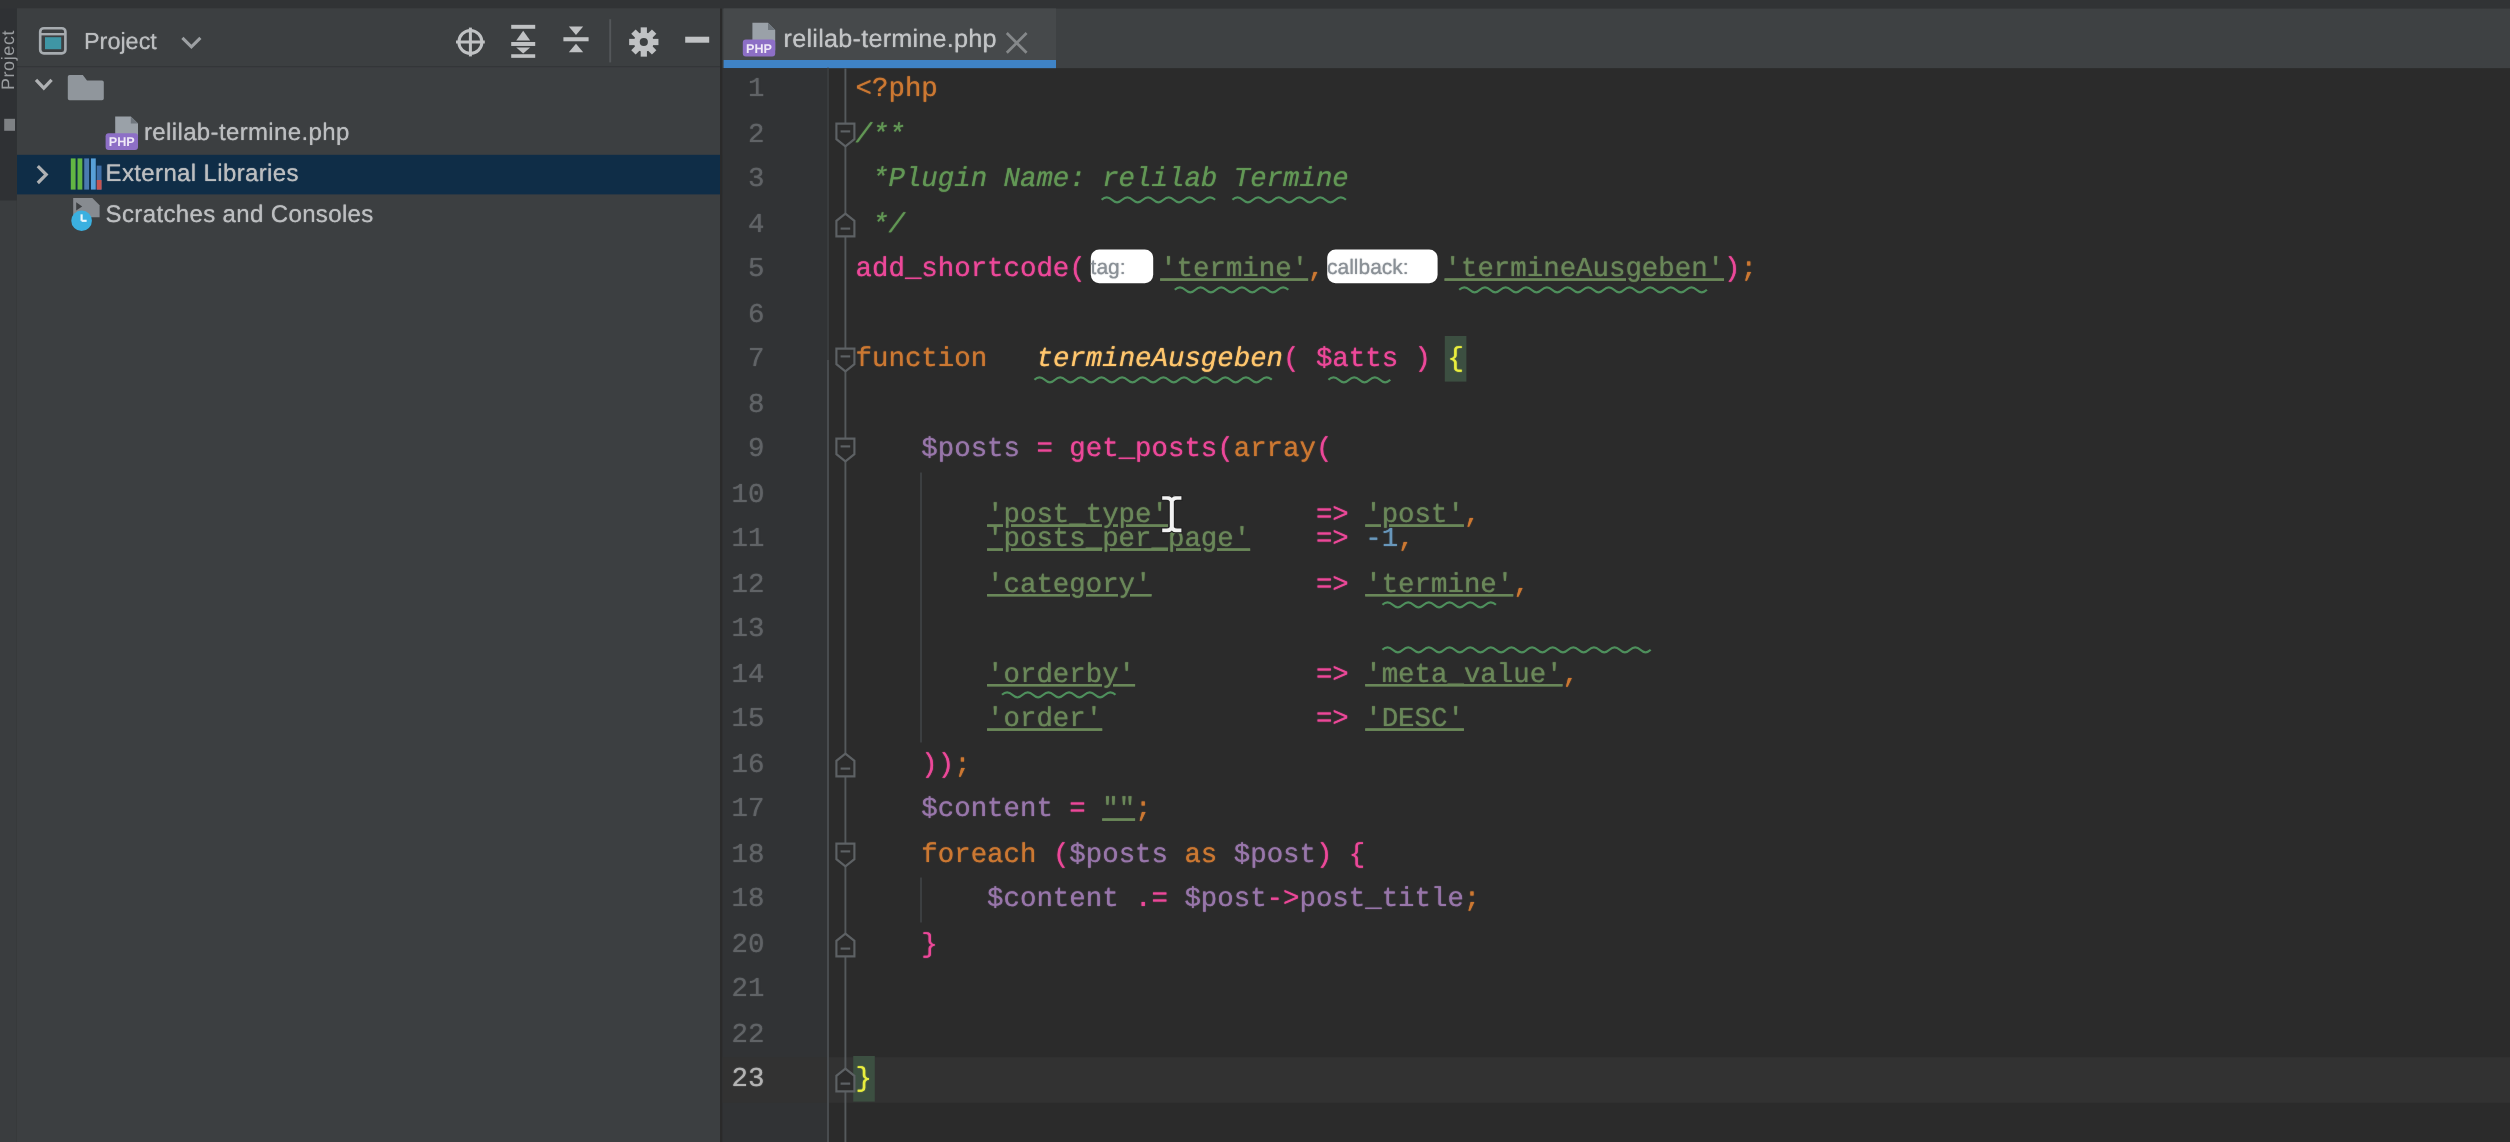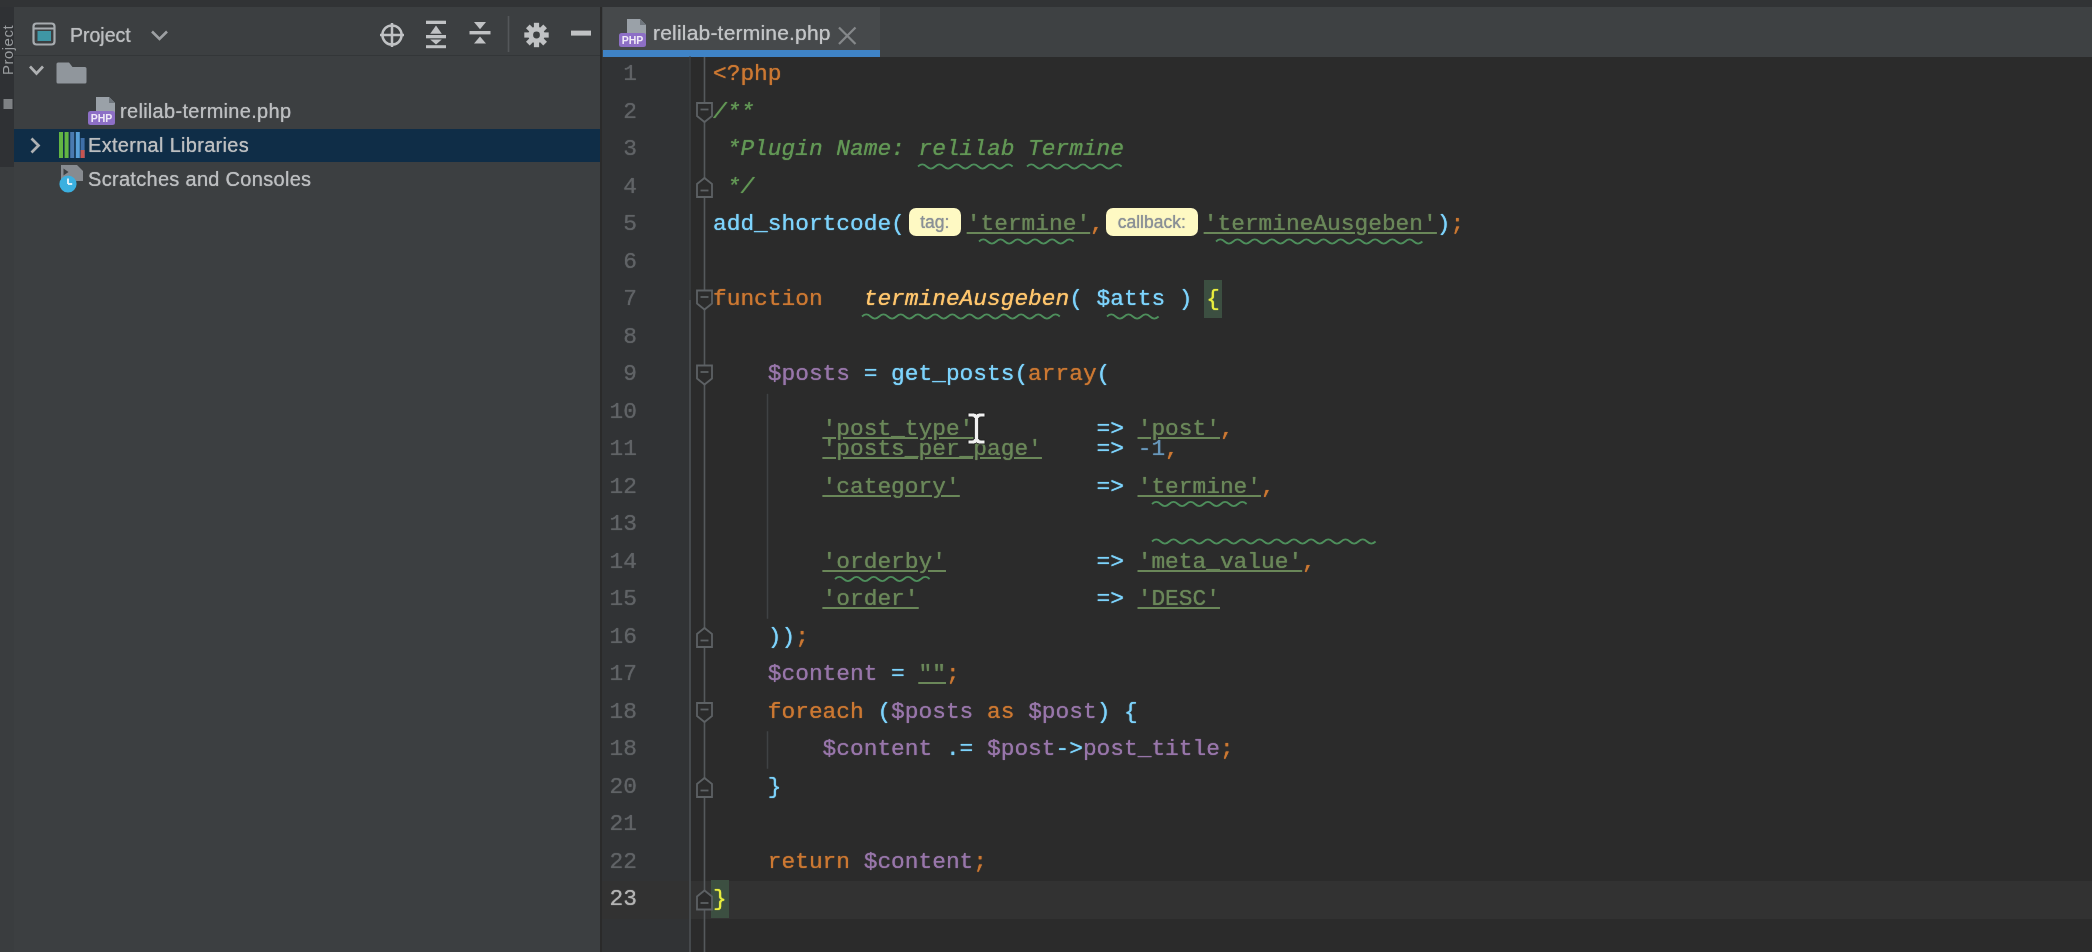--- a/index.html
+++ b/index.html
@@ -22,31 +22,31 @@
 #tabtxt { left:653px; top:21px; font-size:21px; color:#c2c4c6; letter-spacing:.2px; text-shadow:0 0 .8px; }
 
 #editor { left:602px; top:56.5px; width:1490px; height:895.5px; background:#2b2b2b; }
 #gutter { left:602px; top:56.5px; width:88px; height:895.5px; background:#313335; }
 #caretline { left:602px; top:881.25px; width:1490px; height:37.5px; background:#323232; }
 .gn { text-shadow:0 0 1px; position:absolute; left:540px; width:97px; height:37.5px; line-height:37.5px; text-align:right;
   font-family:"Liberation Mono",monospace; font-size:22.83px; color:#606366; }
 .gn.cur { color:#b3b3b3; }
 .cl { text-shadow:0 0 1px; position:absolute; left:713.0px; height:37.5px; line-height:37.5px;
   font-family:"Liberation Mono",monospace; font-size:22.83px; color:#a9b7c6; white-space:pre; }
-.cl span.d { color:#7dd3fc; }
+.cl span.d { color:#ec4899; }
 .cl span.k { color:#cc7832; }
 .cl span.p { color:#cc7832; }
 .cl span.s { color:#6a8759;text-decoration:underline; }
 .cl span.v { color:#9876aa; }
 .cl span.n { color:#6897bb; }
 .cl span.y { color:#ffc66d;font-style:italic; }
 .cl span.c { color:#629755; font-style:italic; }
 .cl span.mb { color:#e9ee3e; background:#3c4f41; padding:6px 2px; margin:0 -2px; }
-.chip { display:inline-block; height:28px; line-height:28px; border-radius:7px; background:#fef9c3;
-  color:#8a9096; font-family:"Liberation Sans",sans-serif; font-size:17.5px; text-align:center;
+.chip { display:inline-block; height:28px; line-height:28px; border-radius:7px; background:#ffffff;
+  color:#8a9096; font-family:"Liberation Sans",sans-serif; font-size:17.5px; text-align:left;
   vertical-align:middle; padding:0; position:relative; top:-2px; }
 
 .trow { text-shadow:0 0 .8px; position:absolute; font-size:20px; letter-spacing:.3px; color:#bcbec0; white-space:nowrap; }
 .bold { font-weight:bold; }
 .path { color:#7d7f81; font-size:20px; letter-spacing:.25px; }
 #selrow { left:14px; top:128.5px; width:588px; height:33.5px; background:#0f2d47; }
 </style></head>
 <body>
 <div id="app">
 <div class="abs" id="topstrip"></div>
@@ -110,21 +110,20 @@
 <pre class="cl" style="top:431.25px"><span class="d">        </span><span class="s">'posts_per_page'</span><span class="d">    </span><span class="d">=&gt; </span><span class="n">-1</span><span class="p">,</span></pre>
 <pre class="cl" style="top:468.75px"><span class="d">        </span><span class="s">'category'</span><span class="d">          </span><span class="d">=&gt; </span><span class="s">'termine'</span><span class="p">,</span></pre>
 <pre class="cl" style="top:543.75px"><span class="d">        </span><span class="s">'orderby'</span><span class="d">           </span><span class="d">=&gt; </span><span class="s">'meta_value'</span><span class="p">,</span></pre>
 <pre class="cl" style="top:581.25px"><span class="d">        </span><span class="s">'order'</span><span class="d">             </span><span class="d">=&gt; </span><span class="s">'DESC'</span></pre>
 <pre class="cl" style="top:618.75px"><span class="d">    ))</span><span class="p">;</span></pre>
 <pre class="cl" style="top:656.25px"><span class="d">    </span><span class="v">$content</span><span class="d"> = </span><span class="s">""</span><span class="p">;</span></pre>
 <pre class="cl" style="top:693.75px"><span class="d">    </span><span class="k">foreach</span><span class="d"> (</span><span class="v">$posts</span><span class="d"> </span><span class="k">as</span><span class="d"> </span><span class="v">$post</span><span class="d">) {</span></pre>
 <pre class="cl" style="top:731.25px"><span class="d">        </span><span class="v">$content</span><span class="d"> .= </span><span class="v">$post</span><span class="d">-&gt;</span><span class="v">post_title</span><span class="p">;</span></pre>
 <pre class="cl" style="top:768.75px"><span class="d">    }</span></pre>
 <pre class="cl" style="top:806.25px"></pre>
-<pre class="cl" style="top:843.75px"><span class="d">    </span><span class="k">return</span><span class="d"> </span><span class="v">$content</span><span class="p">;</span></pre>
 <pre class="cl" style="top:881.25px"><span class="mb">}</span></pre>
 <svg class="abs" style="left:0;top:0" width="2092" height="952" viewBox="0 0 2092 952">
 <line x1="690" y1="56.5" x2="690" y2="952" stroke="#3a3d3f" stroke-width="1.6"></line>
 <line x1="704.5" y1="57" x2="704.5" y2="952" stroke="#55595c" stroke-width="1.6"></line>
 <line x1="690" y1="300" x2="690" y2="952" stroke="#4a4e51" stroke-width="1.6"></line>
 <line x1="767.5" y1="393.8" x2="767.5" y2="618.8" stroke="#3f4244" stroke-width="1.5"></line>
 <line x1="767.5" y1="731.2" x2="767.5" y2="768.8" stroke="#3f4244" stroke-width="1.5"></line>
 <path d="M697.0 103.0 h15.0 v13.0 l-7.5 6.0 l-7.5 -6.0 z" fill="#2b2b2b" stroke="#5d6164" stroke-width="1.8"></path>
       <line x1="700.5" y1="109.5" x2="708.5" y2="109.5" stroke="#5d6164" stroke-width="1.8"></line>
 <path d="M697.0 290.5 h15.0 v13.0 l-7.5 6.0 l-7.5 -6.0 z" fill="#2b2b2b" stroke="#5d6164" stroke-width="1.8"></path>

